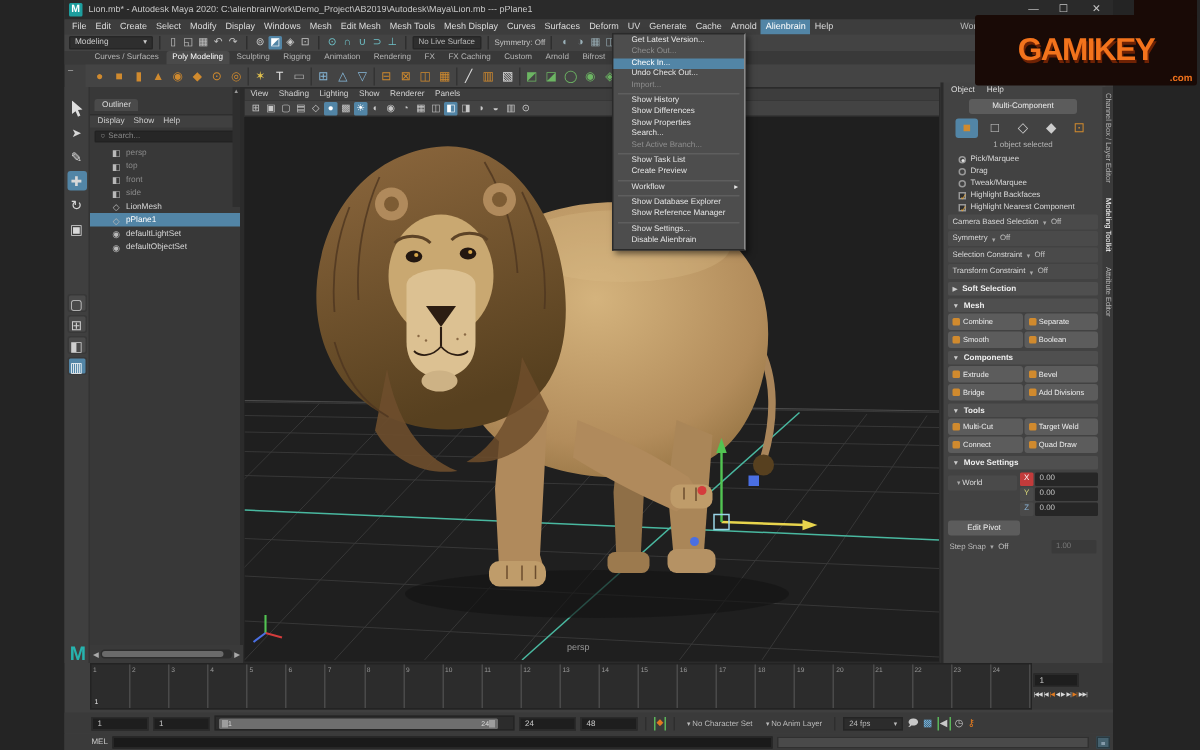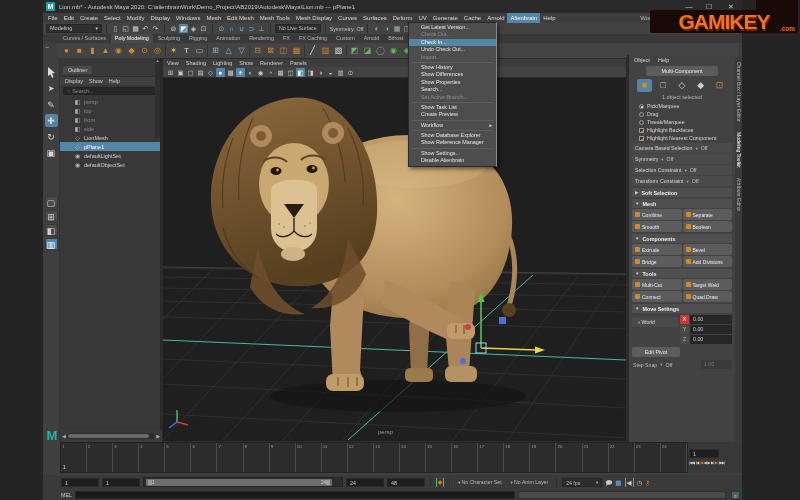--- a/index.html
+++ b/index.html
@@ -155,21 +155,21 @@
   .ricon.blue{color:#6fb3e0;}
   .ricon.green-brk{border-left:1px solid #5ab55a;border-right:1px solid #5ab55a;padding:0 1px;}
   .ricon.orange{color:#e07a20;}
   
   #cmdline{left:0;top:489px;width:699px;height:11px;background:#3a3a3a;display:flex;align-items:center;gap:3px;padding-left:18px;}
   #mel-label{font-size:5.3px;color:#ccc;}
   #mel-input{width:440px;height:8px;background:#1a1a1a;border:1px solid #262626;}
   #help-line{flex:1;height:8px;background:#4a4a4a;border:1px solid #303030;margin-right:2px;}
   #script-editor-icon{width:9px;height:8px;background:#46626f;border:1px solid #283a42;margin-right:2px;font-size:5px;color:#bcd;line-height:8px;text-align:center;}
   
-  #gamikey{left:650px;top:10px;width:148px;height:23px;background:#190a06;border-radius:2px;z-index:50;display:flex;align-items:center;justify-content:center;}
+  #gamikey{left:650px;top:10px;width:148px;height:47px;background:#190a06;border-radius:2px;z-index:50;display:flex;align-items:center;justify-content:center;}
   #gamikey-text{font-size:21px;font-weight:900;letter-spacing:-1px;color:#f3731c;text-shadow:1px 2px 0 #6e2204;}
   #gamikey-tld{position:absolute;right:3px;bottom:1px;font-size:6.5px;font-weight:bold;color:#f3731c;}
   #gamikey-corner{left:756px;top:0;width:42px;height:12px;background:#190a06;z-index:49;}
 </style>
 </head>
 <body>
 
 <div id="app">
 
   <div class="abs" id="maya">

